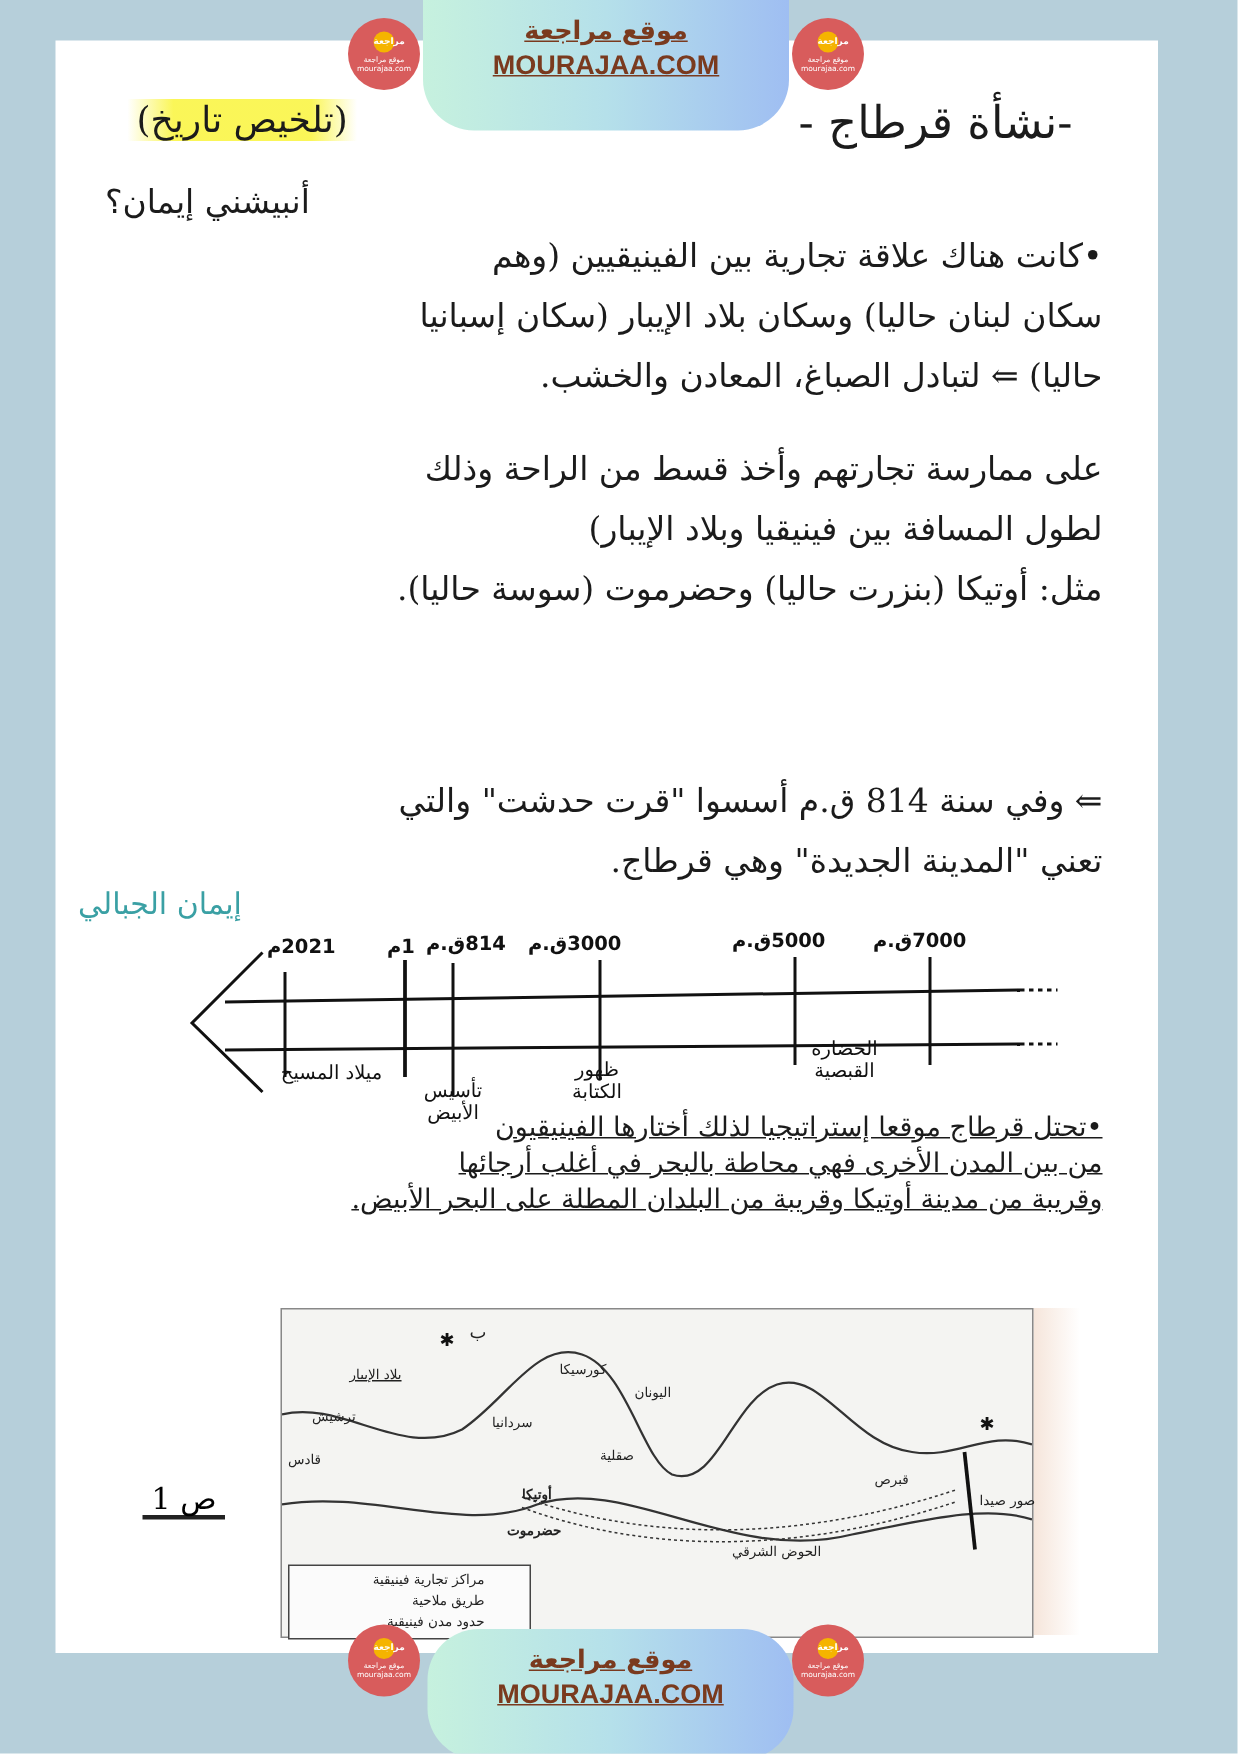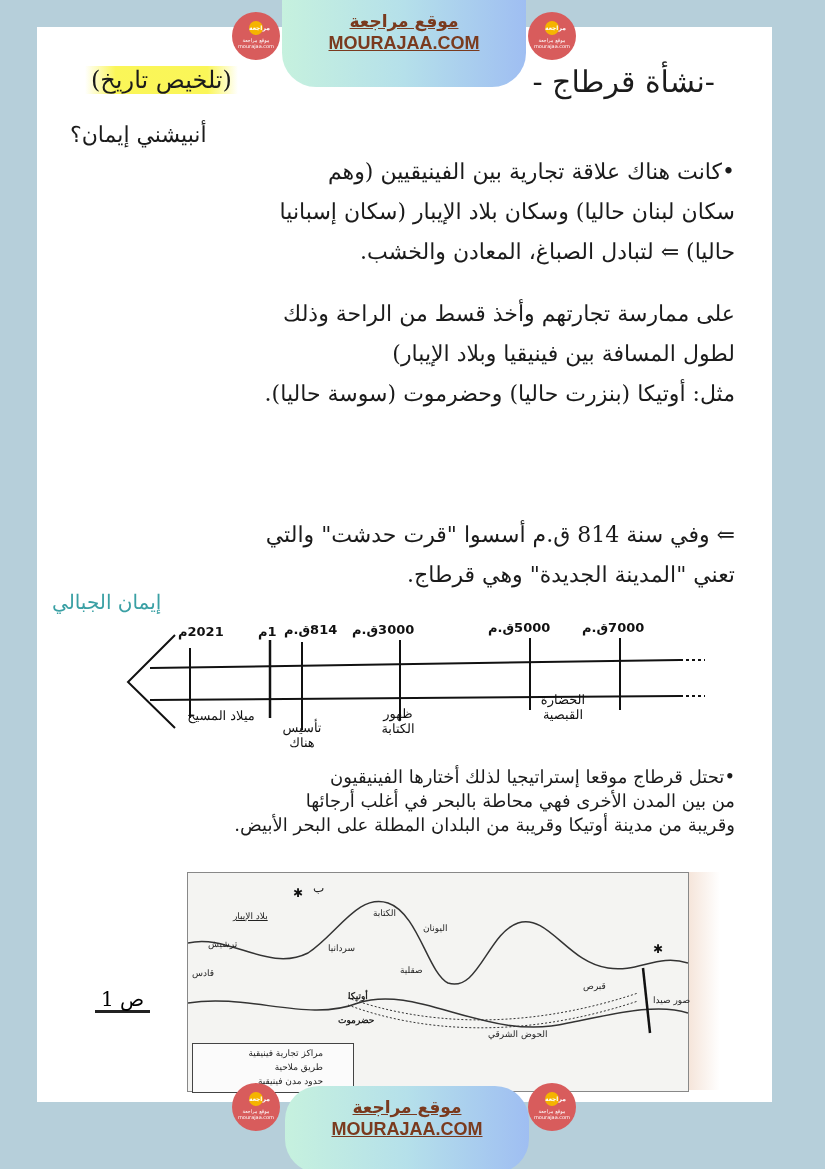--- a/index.html
+++ b/index.html
@@ -23,21 +23,21 @@
   .title-tag {
     top: 66px; left: 85px; font-size: 24px;
     background: linear-gradient(90deg, rgba(255,255,80,0) 0%, rgba(250,245,70,0.9) 20%, rgba(250,245,70,0.9) 80%, rgba(255,255,80,0) 100%);
     padding: 0 6px;
   }
   .subtitle { top: 122px; left: 70px; font-size: 22px; }
   .para { right: 90px; font-size: 22px; line-height: 40px; }
   .p1 { top: 152px; }
   .p2 { top: 294px; }
   .p3 { top: 515px; }
-  .p4 { top: 765px; font-size: 18px; line-height: 24px; }
+  .p4 { top: 740px; font-size: 18px; line-height: 24px; text-decoration: underline; }
   .author { top: 590px; left: 52px; font-size: 20px; color: #3aa0a4; direction: rtl; }
 
   .timeline { position: absolute; left: 120px; top: 620px; width: 600px; height: 150px; }
   .timeline svg { position: absolute; left: 0; top: 0; }
   .tl-date { position: absolute; font-size: 13px; font-family: "DejaVu Sans", sans-serif; font-weight: bold; color: #111; direction: rtl; white-space: nowrap; }
   .tl-event { position: absolute; font-size: 13px; font-family: "DejaVu Serif", serif; color: #111; direction: rtl; text-align: center; line-height: 15px; }
 
   .map {
     position: absolute; left: 187px; top: 872px; width: 500px; height: 218px;
     background: #f4f4f2; border: 1px solid #888;
@@ -119,21 +119,21 @@
     <line x1="410" y1="18" x2="410" y2="90" stroke="#111" stroke-width="2"></line>
     <line x1="500" y1="18" x2="500" y2="90" stroke="#111" stroke-width="2"></line>
   </svg>
   <div class="tl-date" style="left:58px;top:4px;">2021م</div>
   <div class="tl-date" style="left:138px;top:4px;">1م</div>
   <div class="tl-date" style="left:164px;top:2px;">814ق.م</div>
   <div class="tl-date" style="left:232px;top:2px;">3000ق.م</div>
   <div class="tl-date" style="left:368px;top:0px;">5000ق.م</div>
   <div class="tl-date" style="left:462px;top:0px;">7000ق.م</div>
   <div class="tl-event" style="left:56px;top:88px;width:90px;">ميلاد المسيح</div>
-  <div class="tl-event" style="left:152px;top:100px;width:60px;">تأسيس هناك</div>
+  <div class="tl-event" style="left:152px;top:100px;width:60px;">تأسيس الأبيض</div>
   <div class="tl-event" style="left:248px;top:86px;width:60px;">ظهور الكتابة</div>
   <div class="tl-event" style="left:408px;top:72px;width:70px;">الحضارة القبصية</div>
 </div>
 
 <div class="hand para p4">
   <div>•تحتل قرطاج موقعا إستراتيجيا لذلك أختارها الفينيقيون</div>
   <div>من بين المدن الأخرى فهي محاطة بالبحر في أغلب أرجائها</div>
   <div>وقريبة من مدينة أوتيكا وقريبة من البلدان المطلة على البحر الأبيض.</div>
 </div>
 
@@ -147,21 +147,21 @@
     <path d="M160,125 C230,150 330,160 450,120" fill="none" stroke="#333" stroke-width="1" stroke-dasharray="2,2"></path>
     <path d="M160,132 C230,158 330,168 450,128" fill="none" stroke="#333" stroke-width="1" stroke-dasharray="2,2"></path>
     <line x1="455" y1="95" x2="462" y2="160" stroke="#111" stroke-width="2.5"></line>
     <text x="465" y="80" font-size="12" fill="#111">✱</text>
     <text x="105" y="24" font-size="12" fill="#111">✱</text>
   </svg>
   <div class="map-label" style="left:125px;top:8px;font-size:12px;">ب</div>
   <div class="map-label" style="left:45px;top:38px;text-decoration:underline;">بلاد الإيبار</div>
   <div class="map-label" style="left:20px;top:66px;">ترشيش</div>
   <div class="map-label" style="left:4px;top:95px;">قادس</div>
-  <div class="map-label" style="left:185px;top:35px;">الكتابة</div>
+  <div class="map-label" style="left:185px;top:35px;">كورسيكا</div>
   <div class="map-label" style="left:140px;top:70px;">سردانيا</div>
   <div class="map-label" style="left:212px;top:92px;">صقلية</div>
   <div class="map-label" style="left:160px;top:118px;font-weight:bold;">أوتيكا</div>
   <div class="map-label" style="left:150px;top:142px;font-weight:bold;">حضرموت</div>
   <div class="map-label" style="left:235px;top:50px;">اليونان</div>
   <div class="map-label" style="left:395px;top:108px;">قبرص</div>
   <div class="map-label" style="left:465px;top:122px;">صور صيدا</div>
   <div class="map-label" style="left:300px;top:156px;">الحوض الشرقي</div>
   <div class="legend">
     <div class="map-label" style="right:30px;top:4px;">مراكز تجارية فينيقية</div>

